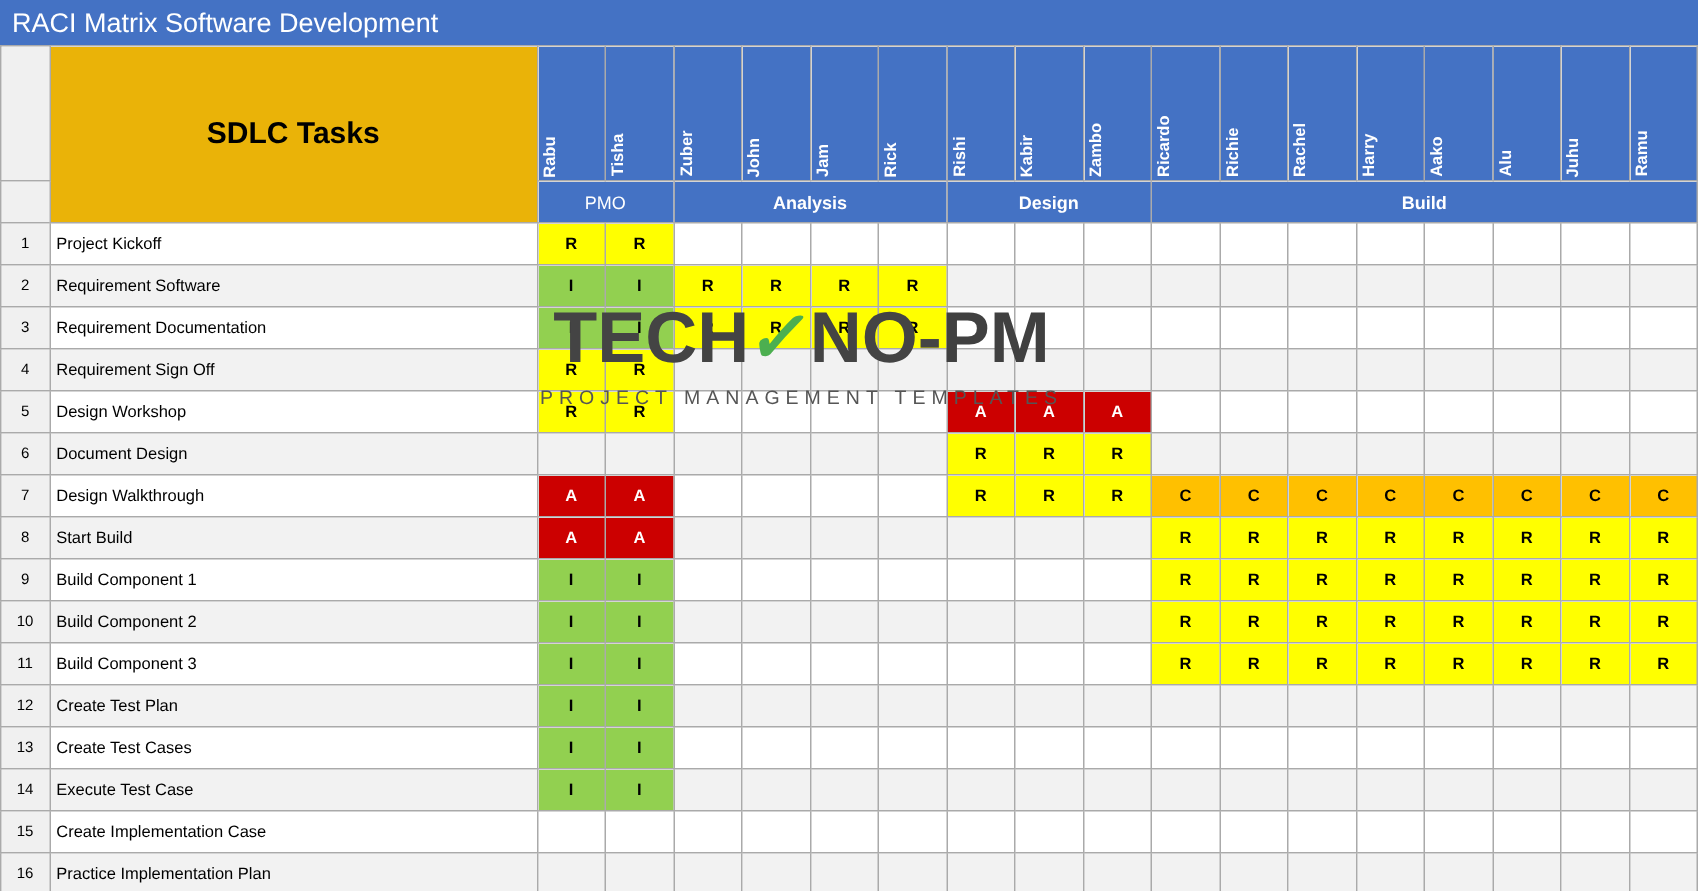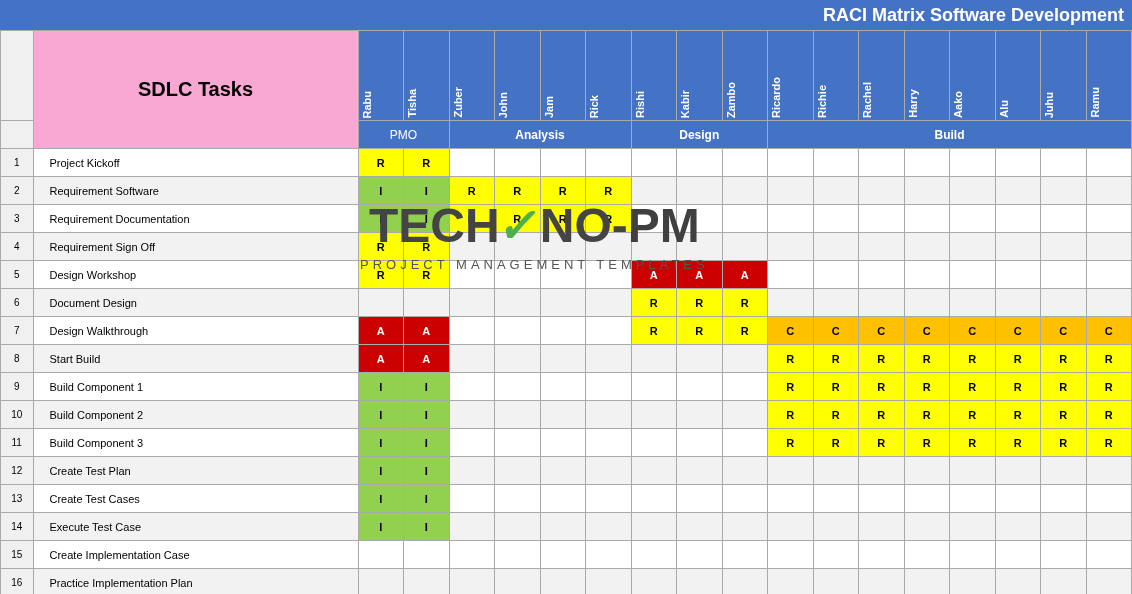--- a/index.html
+++ b/index.html
@@ -2,26 +2,25 @@
 <html><head>
   <meta charset="utf-8">
   <style>
     * { box-sizing: border-box; margin: 0; padding: 0; }
     body { font-family: Arial, sans-serif; font-size: 12px; background: #fff; overflow: hidden; }
     
     .title-bar {
       background: #4472C4;
       color: white;
       font-size: 18px;
-      font-weight: bold;
+      font-weight: normal;
       padding: 4px 8px;
       height: 30px;
       display: flex;
       align-items: center;
-      justify-content: flex-end;
     }
 
     .main-table-wrapper {
       overflow: auto;
       max-height: 564px;
     }
 
     table {
       border-collapse: collapse;
       table-layout: fixed;
@@ -33,38 +32,38 @@
       text-align: center;
       vertical-align: middle;
       padding: 1px 2px;
       font-size: 11px;
       height: 28px;
       overflow: hidden;
     }
 
     .task-col {
       text-align: left;
-      padding-left: 16px;
+      padding-left: 4px;
       font-size: 11px;
       width: 200px;
     }
 
     .row-num-col {
       width: 20px;
       font-size: 10px;
       background: #f0f0f0;
     }
 
     .header-sdlc {
       width: 200px;
       font-size: 20px;
       font-weight: bold;
       text-align: center;
       vertical-align: middle;
-      background: #f9a8d4;
+      background: #eab308;
       border: 1px solid #aaa;
     }
 
     .group-header {
       background: #4472C4;
       color: white;
       font-weight: bold;
       font-size: 12px;
     }
 

